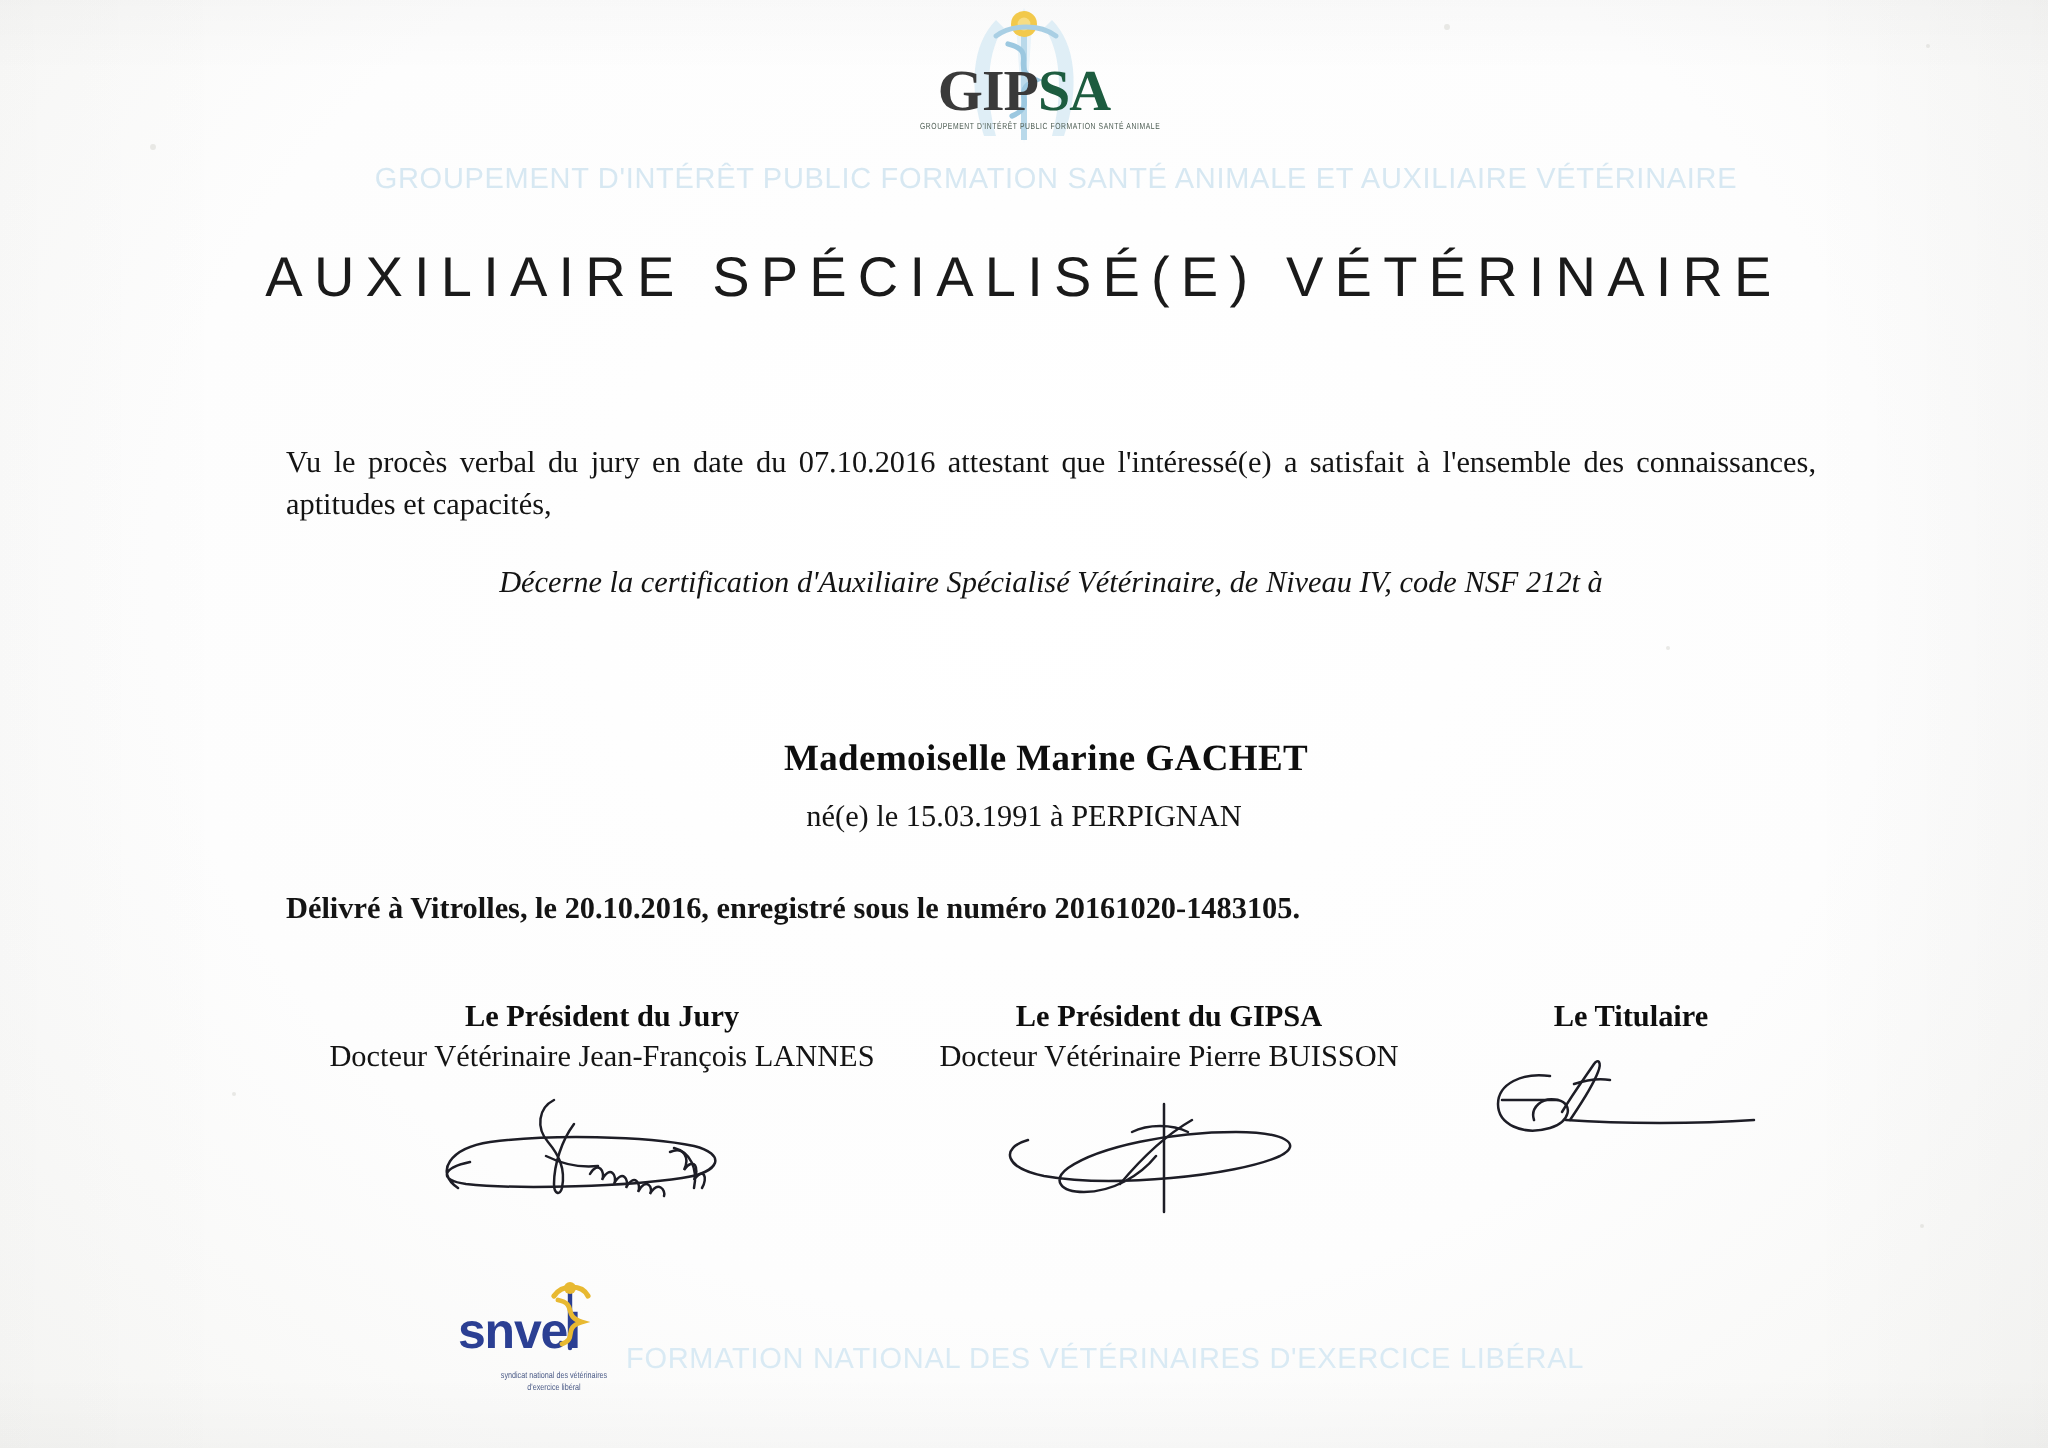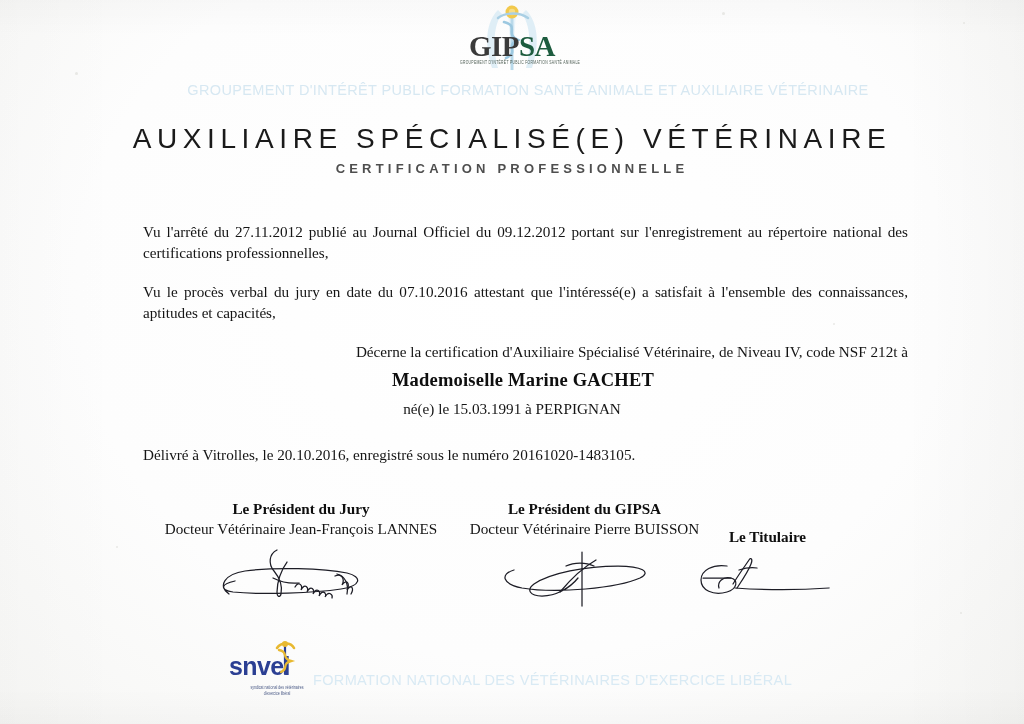--- a/index.html
+++ b/index.html
@@ -135,21 +135,21 @@
   }
   .para {
     font-size: 15.2px;
     line-height: 1.38;
     text-align: justify;
     text-justify: inter-word;
     margin: 0 0 18px 0;
     color: #141414;
   }
   .para:last-child { margin-bottom: 0; }
-  .para.no-justify { text-align: right; }
+  .para.no-justify { text-align: center; font-style: italic; }
 
   .recipient {
     position: absolute;
     left: 0; right: 0;
     top: 370px;
     text-align: center;
   }
   .recipient-name {
     font-size: 18.5px;
     font-weight: bold;
@@ -162,36 +162,37 @@
     font-size: 15.2px;
     color: #141414;
   }
 
   .delivery {
     position: absolute;
     left: 143px;
     top: 446px;
     font-size: 15.2px;
     color: #141414;
+    font-weight: bold;
   }
 
   
   .signatures {
     position: absolute;
     left: 0; right: 0;
     top: 500px;
     height: 110px;
   }
   .sig-col {
     position: absolute;
     text-align: center;
   }
   .sig-col.c1 { left: 121px; width: 360px; }
   .sig-col.c2 { left: 432px; width: 305px; }
-  .sig-col.c3 { left: 660px; width: 215px; margin-top: 28px; }
+  .sig-col.c3 { left: 708px; width: 215px; }
   .sig-title {
     font-size: 15.2px;
     font-weight: bold;
     color: #0e0e0e;
   }
   .sig-person {
     margin-top: 2px;
     font-size: 15.2px;
     color: #141414;
   }
@@ -278,24 +279,22 @@
       <div class="gipsa-word">
         <span class="gip">GIP</span><span class="sa">SA</span>
       </div>
       <div class="gipsa-sub">GROUPEMENT D'INTÉRÊT PUBLIC FORMATION SANTÉ ANIMALE</div>
     </div>
   </div>
 
   <div class="watermark-top">GROUPEMENT D'INTÉRÊT PUBLIC FORMATION SANTÉ ANIMALE ET AUXILIAIRE VÉTÉRINAIRE</div>
 
   <div class="title-main">AUXILIAIRE SPÉCIALISÉ(E) VÉTÉRINAIRE</div>
-  <div class="title-sub">CERTIFICATION PROFESSIONNELLE</div>
 
   <div class="body-block">
-    <p class="para">Vu l'arrêté du 27.11.2012 publié au Journal Officiel du 09.12.2012 portant sur l'enregistrement au répertoire national des certifications professionnelles,</p>
     <p class="para">Vu le procès verbal du jury en date du 07.10.2016 attestant que l'intéressé(e) a satisfait à l'ensemble des connaissances, aptitudes et capacités,</p>
     <p class="para no-justify">Décerne la certification d'Auxiliaire Spécialisé Vétérinaire, de Niveau IV, code NSF 212t à</p>
   </div>
 
   <div class="recipient">
     <div class="recipient-name">Mademoiselle Marine GACHET</div>
     <div class="recipient-birth">né(e) le 15.03.1991 à PERPIGNAN</div>
   </div>
 
   <div class="delivery">Délivré à Vitrolles, le 20.10.2016, enregistré sous le numéro 20161020-1483105.</div>

